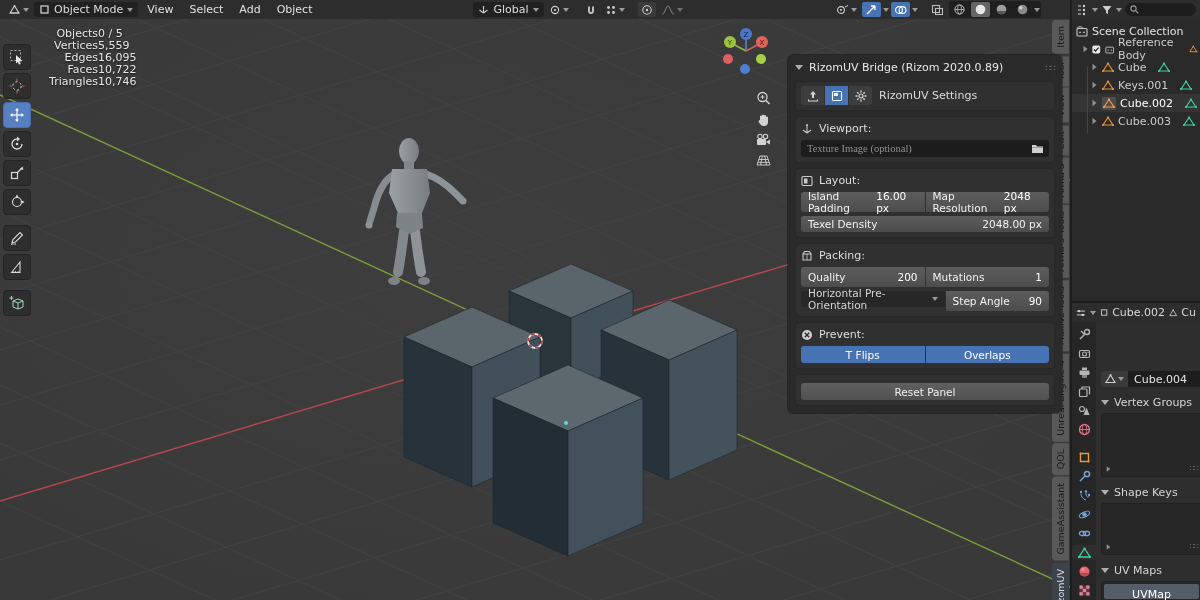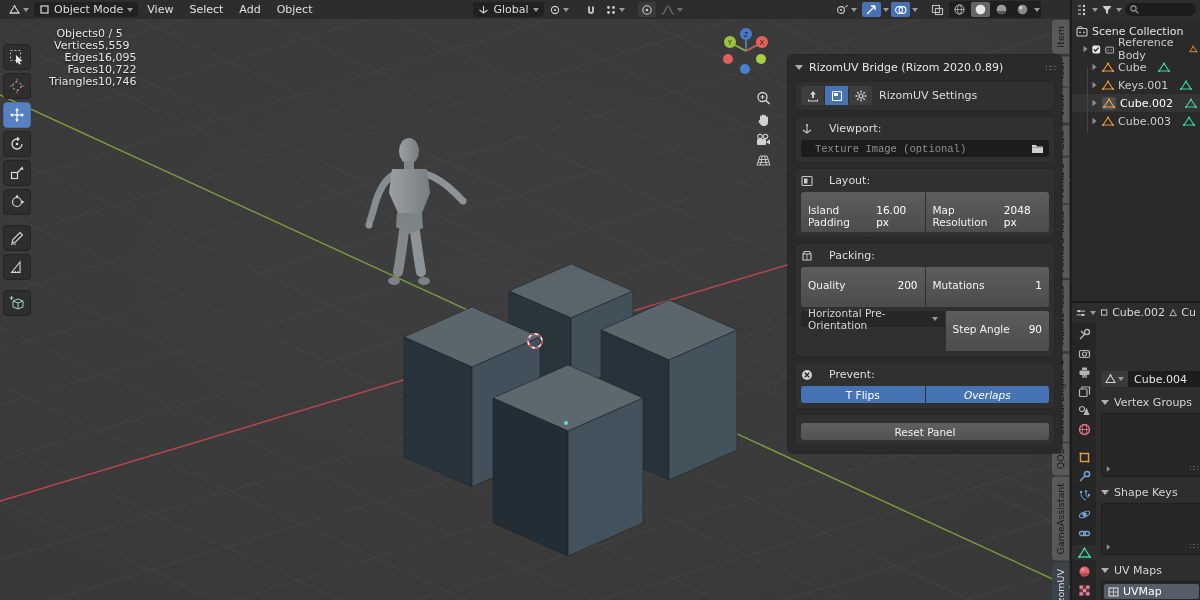--- a/index.html
+++ b/index.html
@@ -31,33 +31,33 @@
   .tgap{height:4px;}
 
   
   .navbtn{width:22px;height:20px;display:flex;align-items:center;justify-content:center;z-index:3;}
 
   
   #npanel{left:788px;top:19px;width:274px;background:rgba(41,41,41,.97);border-radius:5px;padding:4px 7px 7px 7px;box-sizing:border-box;z-index:6;box-shadow:0 0 0 1px rgba(0,0,0,.35);margin-top:36px;}
   .phead{display:flex;align-items:center;gap:6px;height:17px;color:#e8e8e8;}
   .pdots{margin-left:auto;color:#7c7c7c;font-size:9px;letter-spacing:-1px;}
   .pbox{background:#303030;border:1px solid #272727;border-radius:4px;padding:4px 5px 5px 5px;margin-top:5px;}
-  .sechead{display:flex;align-items:center;gap:16px;height:15px;color:#dedede;}
+  .sechead{display:flex;align-items:center;gap:6px;height:15px;color:#dedede;}
   .duo{display:flex;gap:1px;margin-top:4px;}
-  .slider{flex:1;display:flex;justify-content:space-between;height:16px;padding:12px 7px;background:linear-gradient(#5d5d5d,#4c4c4c);color:#f2f2f2;font-size:10.5px;}
+  .slider{flex:1;display:flex;align-items:center;justify-content:space-between;height:16px;padding:2px 7px;background:linear-gradient(#5d5d5d,#4c4c4c);color:#f2f2f2;font-size:10.5px;}
   .slider .sv{color:#ffffff;}
   .duo .slider:first-child,.duo .ddown:first-child{border-radius:3px 0 0 3px;}
   .duo .slider:last-child,.duo .ddown:last-child{border-radius:0 3px 3px 0;}
   .single{border-radius:3px;margin-top:4px;display:flex;align-items:center;justify-content:space-between;height:16px;padding:0 7px;background:linear-gradient(#5d5d5d,#4c4c4c);color:#f2f2f2;font-size:10.5px;}
   .ddown{flex:1.45;display:flex;align-items:center;height:16px;padding:0 7px;background:#272727;color:#d5d5d5;font-size:10.5px;}
   .ddown .caret{margin-left:auto;}
   .bluebtn{flex:1;height:17px;background:#4772b3;color:#fff;display:flex;align-items:center;justify-content:center;font-size:10.5px;}
   .graybtn{margin-top:4px;height:17px;background:linear-gradient(#606060,#515151);border-radius:3px;color:#f0f0f0;display:flex;align-items:center;justify-content:center;font-size:10.5px;}
   .tfield{display:flex;align-items:center;background:#1c1c1c;border-radius:3px;margin-top:4px;height:17px;}
-  .tfield input{flex:1;background:transparent;border:none;outline:none;color:#9a9a9a;font-family:Liberation Mono, monospace;font-size:10.5px;padding:0 14px;}
+  .tfield input{flex:1;background:transparent;border:none;outline:none;color:#9a9a9a;font-family:Liberation Serif, serif;font-size:10.5px;padding:0 6px;}
   .tfield input::placeholder{color:#8f8f8f;opacity:1;}
   .ibtn{width:23px;height:19px;display:flex;align-items:center;justify-content:center;background:#3d3d3d;}
   .ibtn.blue{background:#4772b3;}
   .iseg{display:flex;gap:1px;border-radius:3px;overflow:hidden;}
 
   
   #side-tabs{left:1052px;top:20px;width:18px;display:flex;flex-direction:column;gap:2px;z-index:4;}
   .vtab{writing-mode:vertical-rl;transform:rotate(180deg);background:#595959;color:#1b1b1b;font-size:9.5px;padding:6px 2px;border-radius:0 4px 4px 0;line-height:13px;width:13px;box-sizing:content-box;}
   .vtab.active{background:#3d434b;color:#d9dde2;}
 
@@ -75,21 +75,21 @@
   #ptabs{position:absolute;left:0;top:19px;bottom:0;width:24px;background:#262626;display:flex;flex-direction:column;align-items:center;padding-top:5px;gap:4px;}
   .ptab{width:20px;height:15px;display:flex;align-items:center;justify-content:center;border-radius:3px 0 0 3px;}
   .ptab.active{background:#2e2e2e;width:24px;}
   .pgap{height:5px;}
   #pcontent{position:absolute;left:24px;top:19px;right:0;bottom:0;padding:5px 0 0 5px;margin-top:44px;}
   .idblock{display:flex;height:16px;border-radius:3px;overflow:hidden;margin-right:-2px;}
   .idblock .icn{display:flex;align-items:center;gap:2px;background:#3a3a3a;padding:0 4px;}
   .idblock .nm{flex:1;background:#1d1d1d;color:#e3e3e3;display:flex;align-items:center;padding:0 6px;}
   .psec{display:flex;align-items:center;gap:5px;height:14px;color:#d4d4d4;margin-top:8px;}
   .lbox{position:relative;background:#272727;border:1px solid #202020;border-radius:3px;margin-top:4px;margin-right:-2px;}
-  .lrow{height:15px;display:flex;align-items:center;gap:4px;padding:0 4px;color:#c8c8c8;}
+  .lrow{height:15px;display:flex;align-items:center;gap:4px;padding:0 4px;color:#c8c8c8;flex-direction:column;}
   .lrow.sel{background:#555d68;color:#ffffff;border-radius:2px;}
   .boxfoot{position:absolute;left:4px;right:3px;bottom:2px;display:flex;justify-content:space-between;align-items:center;height:10px;}
   .grip{color:#6f6f6f;font-size:8px;letter-spacing:-1px;line-height:8px;}
   .tri-r{width:0;height:0;border-top:4px solid transparent;border-bottom:4px solid transparent;border-left:5px solid #909090;}
   .tri-d{width:0;height:0;border-left:4px solid transparent;border-right:4px solid transparent;border-top:5px solid #b0b0b0;}
 </style>
 </head>
 <body>
 
 <div id="root">
@@ -517,20 +517,24 @@
       <div class="duo">
         <div class="slider">
             <span>Island Padding</span>
             <span class="sv">16.00 px</span>
           </div>
         <div class="slider">
             <span>Map Resolution</span>
             <span class="sv">2048 px</span>
           </div>
       </div>
+      <div class="single">
+          <span>Texel Density</span>
+          <span class="sv">2048.00 px</span>
+        </div>
     </div>
 
     <div class="pbox">
       <div class="sechead">
         <svg width="12" height="12" viewBox="0 0 12 12">
             <path d="M2 4 h8 v6 H2 Z" fill="none" stroke="#c9c9c9" stroke-width="1.1"></path>
             <path d="M2 4 L3.5 1.5 h5 L10 4" fill="none" stroke="#c9c9c9" stroke-width="1.1"></path>
             <line x1="6" y1="4" x2="6" y2="10" stroke="#c9c9c9" stroke-width=".8"></line>
           </svg>
         <span>Packing:</span>
@@ -562,21 +566,21 @@
         <svg width="12" height="12" viewBox="0 0 12 12">
             <circle cx="6" cy="6" r="5" fill="#d0d0d0"></circle>
             <path d="M3.8 3.8 L8.2 8.2 M8.2 3.8 L3.8 8.2" stroke="#2b2b2b" stroke-width="1.4"></path>
           </svg>
         <span>Prevent:</span>
       </div>
       <div class="duo">
         <div class="bluebtn" style="border-radius:3px 0 0 3px;">
             <span>T Flips</span>
           </div>
-        <div class="bluebtn" style="border-radius:0 3px 3px 0;font-style:italic;">
+        <div class="bluebtn" style="border-radius:0 3px 3px 0;">
             <span>Overlaps</span>
           </div>
       </div>
     </div>
 
     <div class="pbox">
       <div class="graybtn">
           <span>Reset Panel</span>
         </div>
     </div>

